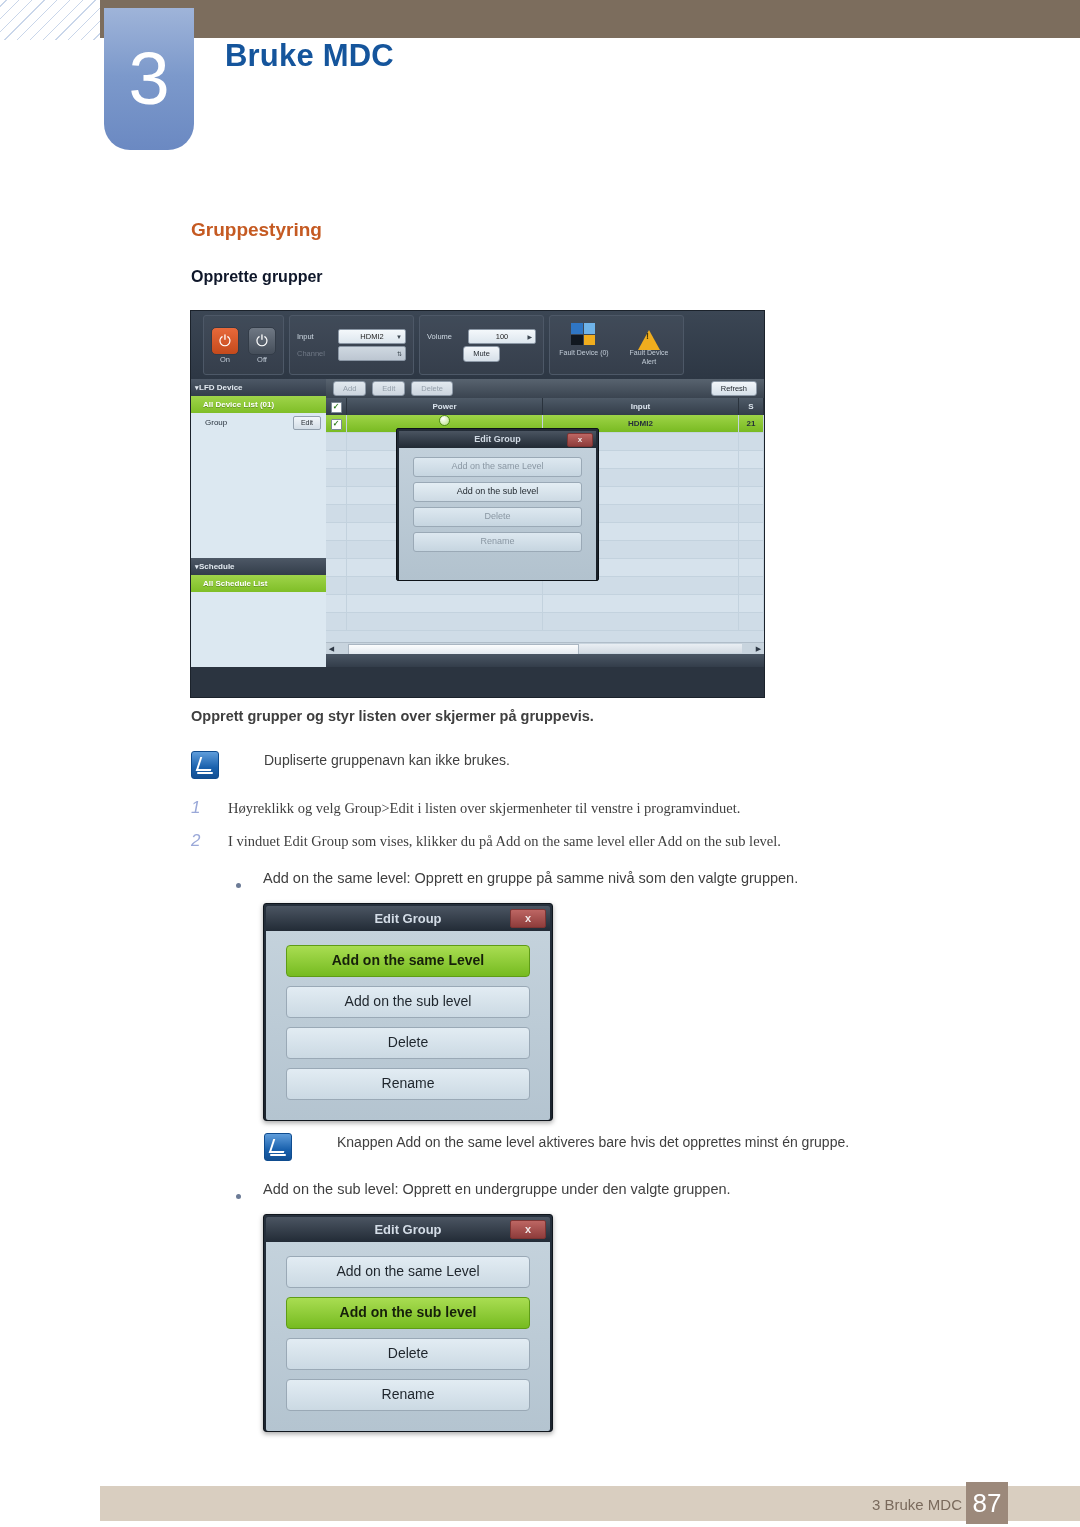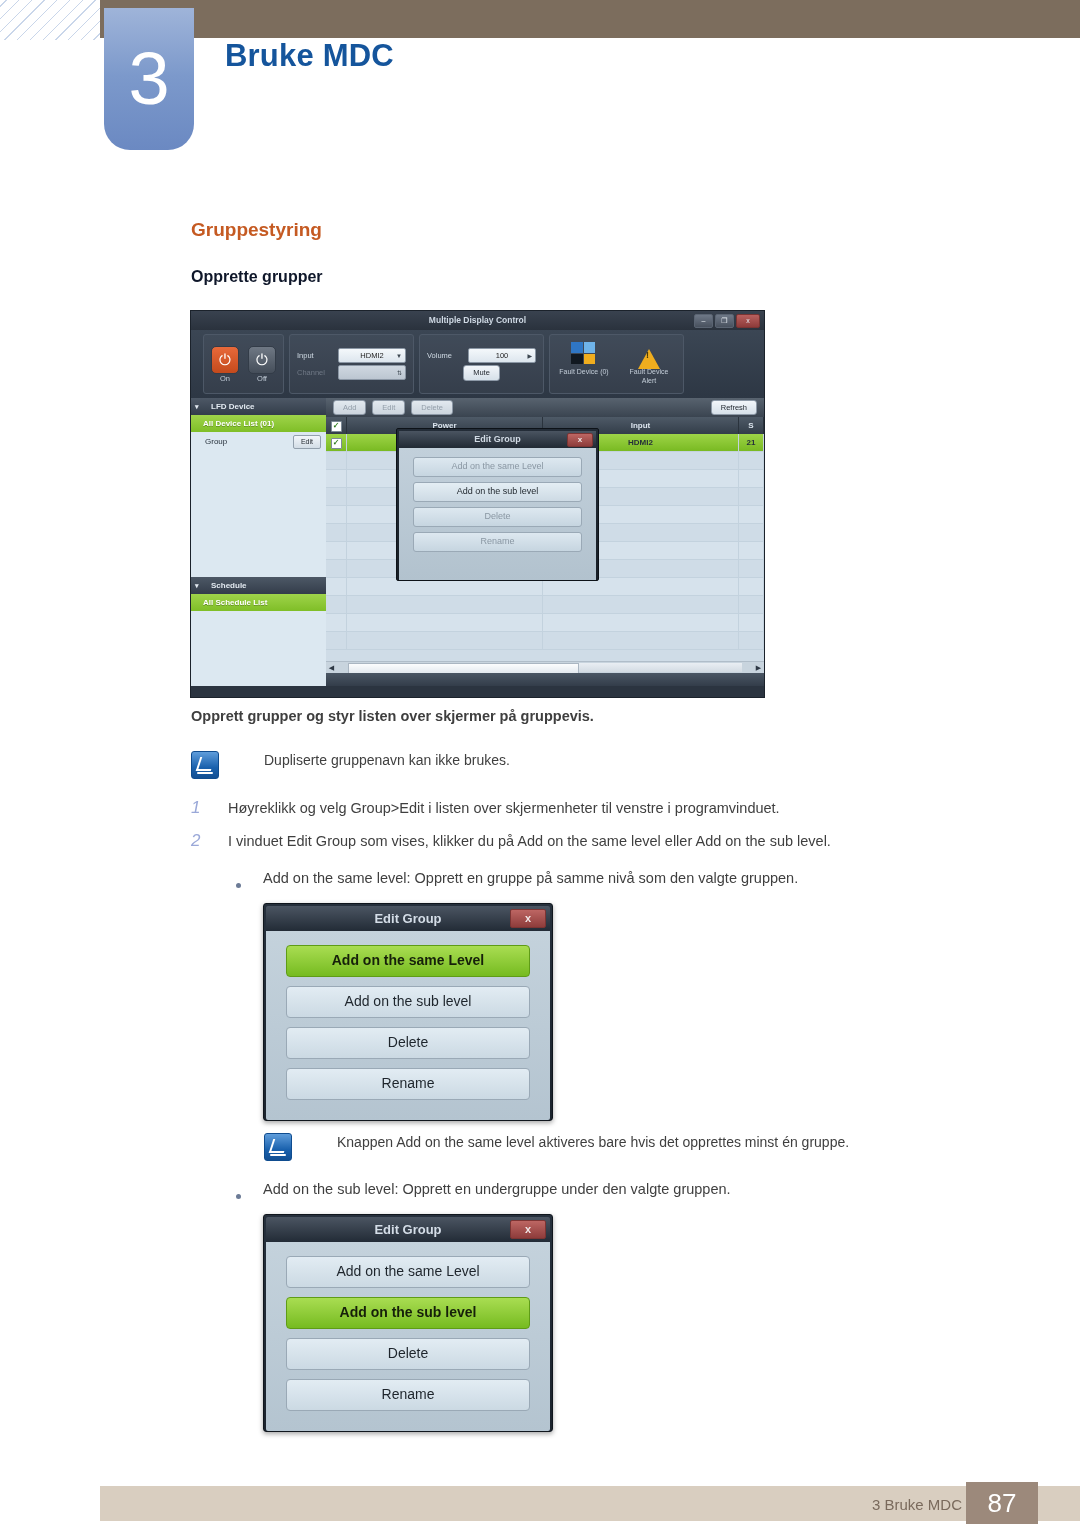--- a/index.html
+++ b/index.html
@@ -73,21 +73,21 @@
   .grid4{width:24px;height:22px;display:grid;grid-template-columns:1fr 1fr;grid-template-rows:1fr 1fr;gap:1px;}
   .grid4 i{display:block;}
   .tri{width:0;height:0;border-left:11px solid transparent;border-right:11px solid transparent;
     border-bottom:20px solid #f0ad1e;margin:0 auto;position:relative;}
   .tri:after{content:"!";position:absolute;left:-3px;top:8px;font-size:9px;color:#4a3a06;font-weight:bold;}
 
   
   .mdc-body{position:relative;height:288px;background:#2b3440;display:flex;}
   .side{width:135px;background:#dce8f1;position:relative;}
   .side-hdr{height:17px;background:linear-gradient(180deg,#4d5866,#333d4a);
-    color:#e3eaf1;font-size:8px;font-weight:bold;line-height:17px;padding-left:20px;position:relative;}
+    color:#e3eaf1;font-size:8px;font-weight:bold;line-height:17px;padding-left:8px;position:relative;}
   .side-hdr:before{content:"▾";position:absolute;left:4px;top:0;font-size:7px;}
   .side-green{height:17px;background:linear-gradient(180deg,#9fd44a,#7fbe27);
     color:#ffffff;font-size:8px;font-weight:bold;line-height:17px;padding-left:12px;
     text-shadow:0 1px 0 rgba(0,0,0,.25);}
   .side-item{height:19px;display:flex;align-items:center;justify-content:space-between;
     padding:0 5px 0 14px;font-size:8px;color:#27313c;background:#dce8f1;}
   .side-item .ebtn{height:12px;padding:0 7px;font-size:7px;background:linear-gradient(180deg,#f2f6fa,#d3dde6);
     border:1px solid #93a0ad;border-radius:2px;color:#1f252c;display:flex;align-items:center;}
   .side-fill{background:#dce8f1;}
 
@@ -132,21 +132,21 @@
     border-left:2px solid #ffffff;border-bottom:2px solid #ffffff;transform:skewX(-18deg);}
   .note-ico:after{content:"";position:absolute;left:5px;bottom:4px;width:16px;height:2px;background:#ffffff;border-radius:1px;}
   .note-txt{font-size:14px;color:#3f3f3f;line-height:1.4;}
   .note-1{left:191px;top:751px;}
   .note-1 .note-txt{margin-left:45px;}
   .note-2{left:264px;top:1133px;}
   .note-2 .note-txt{margin-left:45px;font-size:14px;}
 
   .step{position:absolute;display:flex;align-items:flex-start;}
   .step .num{width:37px;font-size:17px;font-style:italic;color:#9aa8d8;flex:0 0 37px;}
-  .step .txt{font-size:14.5px;color:#3f3f3f;line-height:1.4;}
+  .step .txt{font-size:14.5px;color:#3f3f3f;line-height:1.4;font-family:Liberation Serif, serif;}
   .step-1{left:191px;top:798px;}
   .step-2{left:191px;top:831px;}
 
   .bullet{position:absolute;display:flex;align-items:flex-end;}
   .bullet .dotb{width:5px;height:5px;border-radius:50%;background:#6c7b96;margin:8px 22px 0 0;flex:0 0 5px;}
   .bullet .txt{font-size:14.5px;color:#3f3f3f;line-height:1.4;}
   .bullet-1{left:236px;top:868px;}
   .bullet-2{left:236px;top:1179px;}
 
   
@@ -168,44 +168,36 @@
     background:linear-gradient(180deg,#e2ecf3 0%,#cbd9e3 100%);
     color:#1e252c;font-size:14px;line-height:28px;text-align:center;}
   .dbtn.hl{background:linear-gradient(180deg,#a9dd52 0%,#76bb20 100%);
     border:1px solid #5f9c16;font-weight:bold;color:#16200a;}
   .dlg-1{left:263px;top:903px;}
   .dlg-2{left:263px;top:1214px;}
 
   
   .foot{position:absolute;left:100px;top:1486px;width:980px;height:35px;background:#d9cec0;}
   .foot-txt{position:absolute;right:118px;top:1496px;font-size:15px;color:#7a6a5c;}
-  .foot-pg{position:absolute;left:966px;top:1482px;width:72px;height:42px;background:#9c897b;
+  .foot-pg{position:absolute;left:966px;top:1482px;width:42px;height:42px;background:#9c897b;
     color:#ffffff;font-size:26px;line-height:42px;text-align:center;}
 </style>
 </head>
 <body>
 
 <div class="hdr-hatch"></div>
 <div class="hdr-brown"></div>
 <div class="chapnum">3</div>
 <div class="chaptitle">Bruke MDC</div>
 
 <div class="sec-title">Gruppestyring</div>
 <div class="sub-title">Opprette grupper</div>
 
 <div class="mdc">
 
-  <div class="mdc-titlebar">
-    <div class="mdc-title">Multiple Display Control</div>
-    <div class="wbtns">
-      <div class="wbtn">–</div>
-      <div class="wbtn">❐</div>
-      <div class="wbtn close">x</div>
-    </div>
-  </div>
 
 
   <div class="mdc-ribbon">
     <div class="rgroup">
       <div class="pwrwrap">
         <div class="pwrbtn on">⏻</div>
         <span>On</span>
       </div>
       <div class="pwrwrap">
         <div class="pwrbtn off">⏻</div>

